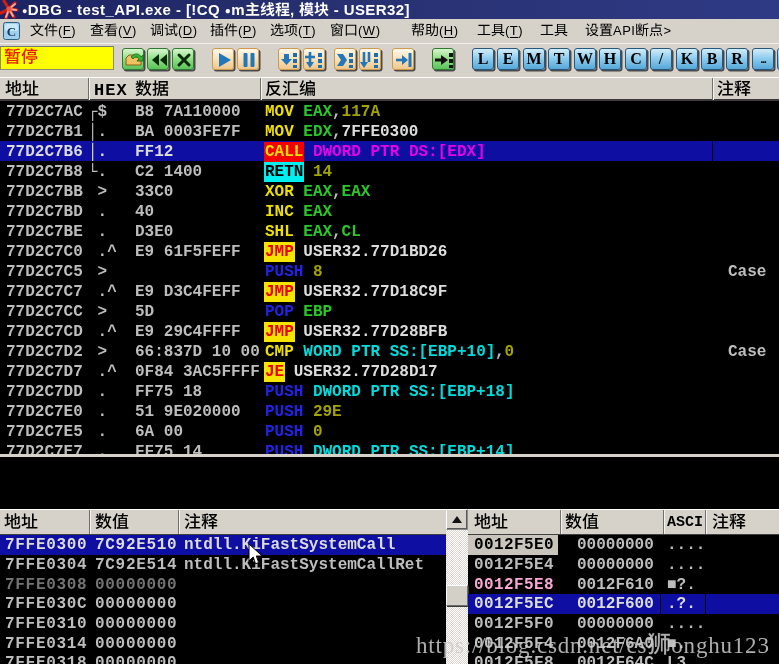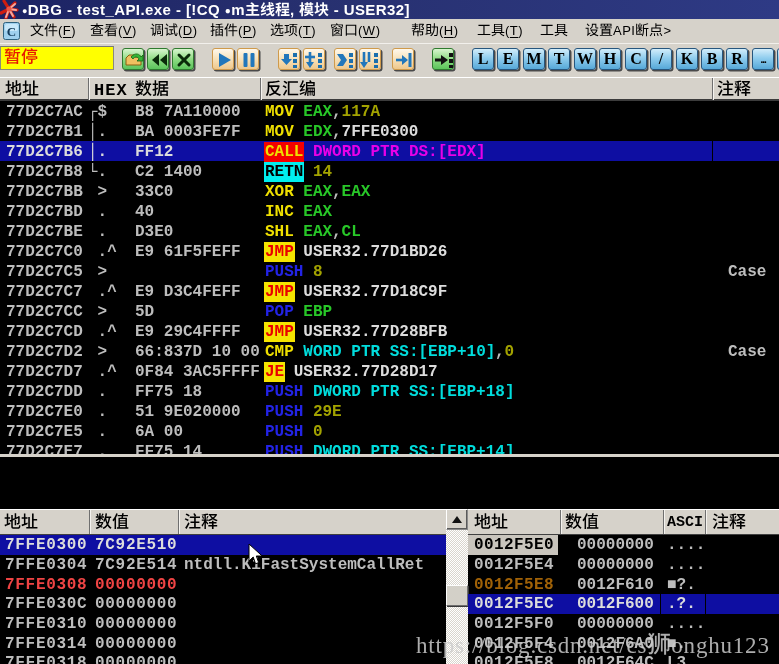--- a/index.html
+++ b/index.html
@@ -477,23 +477,23 @@
         <use href="#u503c"></use>
       </svg></span>
     <span class="abs" style="left:184px;top:3px;font-size:17px"><svg class="k" style="width:17px;height:17px;vertical-align:-0.12em" viewBox="0 0 1000 1000">
         <use href="#u6ce8"></use>
       </svg><svg class="k" style="width:17px;height:17px;vertical-align:-0.12em" viewBox="0 0 1000 1000">
         <use href="#u91ca"></use>
       </svg></span>
     <div class="hsep" style="left:89px;height:24px"></div>
     <div class="hsep" style="left:178px;height:24px"></div>
   </div>
-<div class="brow" style="left:0;top:535px;width:446px;background:#0e0ea2;color:#dcdcdc"><span class="abs" style="left:5px;letter-spacing:.7px">7FFE0300</span><span class="abs" style="left:95px;letter-spacing:.7px">7C92E510</span></div>
+<div class="brow" style="left:0;top:535px;width:446px;background:#0e0ea2;color:#dcdcdc"><span class="abs" style="left:5px;letter-spacing:.7px">7FFE0300</span><span class="abs" style="left:95px;letter-spacing:.7px">7C92E510</span><span class="abs" style="left:184px">ntdll.KiFastSystemCall</span></div>
 <div class="brow" style="left:0;top:555px;width:446px;color:#bdbdbd"><span class="abs" style="left:5px;letter-spacing:.7px">7FFE0304</span><span class="abs" style="left:95px;letter-spacing:.7px">7C92E514</span><span class="abs" style="left:184px">ntdll.KiFastSystemCallRet</span></div>
-<div class="brow" style="left:0;top:575px;width:446px;color:#ef4444"><span class="abs" style="left:5px;letter-spacing:.7px">7FFE0308</span><span class="abs" style="left:95px;letter-spacing:.7px">00000000</span><span class="abs" style="left:184px"></span></div>
+<div class="brow" style="left:0;top:575px;width:446px;color:#737373"><span class="abs" style="left:5px;letter-spacing:.7px">7FFE0308</span><span class="abs" style="left:95px;letter-spacing:.7px">00000000</span><span class="abs" style="left:184px"></span></div>
 <div class="brow" style="left:0;top:594px;width:446px;color:#bdbdbd"><span class="abs" style="left:5px;letter-spacing:.7px">7FFE030C</span><span class="abs" style="left:95px;letter-spacing:.7px">00000000</span><span class="abs" style="left:184px"></span></div>
 <div class="brow" style="left:0;top:614px;width:446px;color:#bdbdbd"><span class="abs" style="left:5px;letter-spacing:.7px">7FFE0310</span><span class="abs" style="left:95px;letter-spacing:.7px">00000000</span><span class="abs" style="left:184px"></span></div>
 <div class="brow" style="left:0;top:634px;width:446px;color:#bdbdbd"><span class="abs" style="left:5px;letter-spacing:.7px">7FFE0314</span><span class="abs" style="left:95px;letter-spacing:.7px">00000000</span><span class="abs" style="left:184px"></span></div>
 <div class="brow" style="left:0;top:653px;width:446px;color:#bdbdbd"><span class="abs" style="left:5px;letter-spacing:.7px">7FFE0318</span><span class="abs" style="left:95px;letter-spacing:.7px">00000000</span><span class="abs" style="left:184px"></span></div>
 <div class="abs" style="left:446px;top:509px;width:22px;height:155px;
 background:repeating-conic-gradient(#fff 0% 25%, #d9d5cd 0% 50%) 0 0/2px 2px">
 <div class="abs" style="left:0;top:0;width:22px;height:21px;background:#d6d2ca;
 border:1px solid #8b8b8b;border-top-color:#fff;border-left-color:#fff;box-shadow:inset -1px -1px 0 #5a5a5a">
 <div class="abs" style="left:5px;top:6px;width:0;height:0;border-left:5px solid transparent;border-right:5px solid transparent;border-bottom:7px solid #111"></div>
     </div>
@@ -516,21 +516,21 @@
         <use href="#u6ce8"></use>
       </svg><svg class="k" style="width:17px;height:17px;vertical-align:-0.12em" viewBox="0 0 1000 1000">
         <use href="#u91ca"></use>
       </svg></span>
     <div class="hsep" style="left:92px;height:24px"></div>
     <div class="hsep" style="left:195px;height:24px"></div>
     <div class="hsep" style="left:237px;height:24px"></div>
   </div>
 <div class="brow" style="left:468px;top:535px;width:311px;color:#bdbdbd"><span class="abs" style="left:0;top:0;width:90px;height:20px;background:#c9c5bd"></span><span class="abs" style="left:6px;letter-spacing:.4px;color:#000">0012F5E0</span><span class="abs" style="left:109px">00000000</span><span class="abs" style="left:199px">....</span></div>
 <div class="brow" style="left:468px;top:555px;width:311px;color:#bdbdbd"><span class="abs" style="left:6px;letter-spacing:.4px;color:#bdbdbd">0012F5E4</span><span class="abs" style="left:109px">00000000</span><span class="abs" style="left:199px">....</span></div>
-<div class="brow" style="left:468px;top:575px;width:311px;color:#bdbdbd"><span class="abs" style="left:6px;letter-spacing:.4px;color:#a16207">0012F5E8</span><span class="abs" style="left:109px">0012F610</span><span class="abs" style="left:199px">■?.</span></div>
+<div class="brow" style="left:468px;top:575px;width:311px;color:#bdbdbd"><span class="abs" style="left:6px;letter-spacing:.4px;color:#f9a8d4">0012F5E8</span><span class="abs" style="left:109px">0012F610</span><span class="abs" style="left:199px">■?.</span></div>
 <div class="brow" style="left:468px;top:594px;width:311px;background:#0e0ea2;color:#dcdcdc"><span class="abs" style="left:6px;letter-spacing:.4px;color:#dcdcdc">0012F5EC</span><span class="abs" style="left:109px">0012F600</span><span class="abs" style="left:199px">.?.</span><div style="position:absolute;left:192px;top:0;width:1px;height:20px;background:#000"></div><div style="position:absolute;left:237px;top:0;width:1px;height:20px;background:#000"></div></div>
 <div class="brow" style="left:468px;top:614px;width:311px;color:#bdbdbd"><span class="abs" style="left:6px;letter-spacing:.4px;color:#bdbdbd">0012F5F0</span><span class="abs" style="left:109px">00000000</span><span class="abs" style="left:199px">....</span></div>
 <div class="brow" style="left:468px;top:634px;width:311px;color:#bdbdbd"><span class="abs" style="left:6px;letter-spacing:.4px;color:#bdbdbd">0012F5F4</span><span class="abs" style="left:109px">0012F6A0</span><span class="abs" style="left:199px">■.</span></div>
 <div class="brow" style="left:468px;top:653px;width:311px;color:#bdbdbd"><span class="abs" style="left:6px;letter-spacing:.4px;color:#bdbdbd">0012F5F8</span><span class="abs" style="left:109px">0012F64C</span><span class="abs" style="left:199px">L3</span></div>
 <div class="wm" style="left:416px;top:632px;font-size:23px;letter-spacing:.8px">https://blog.csdn.net/cs<svg class="k" style="width:24px;height:24px;vertical-align:-0.12em" viewBox="0 0 1000 1000">
       <use href="#u72ee"></use>
     </svg>onghu123</div>
 <svg class="abs" style="left:248px;top:543px" width="17" height="25" viewBox="0 0 17 25">
 <path d="M1 1v17l4.2-4 2.3 6.8 3.2-1.2-2.4-6.6h5.9z" fill="#fff" stroke="#000" stroke-width="1"></path>
   </svg>

